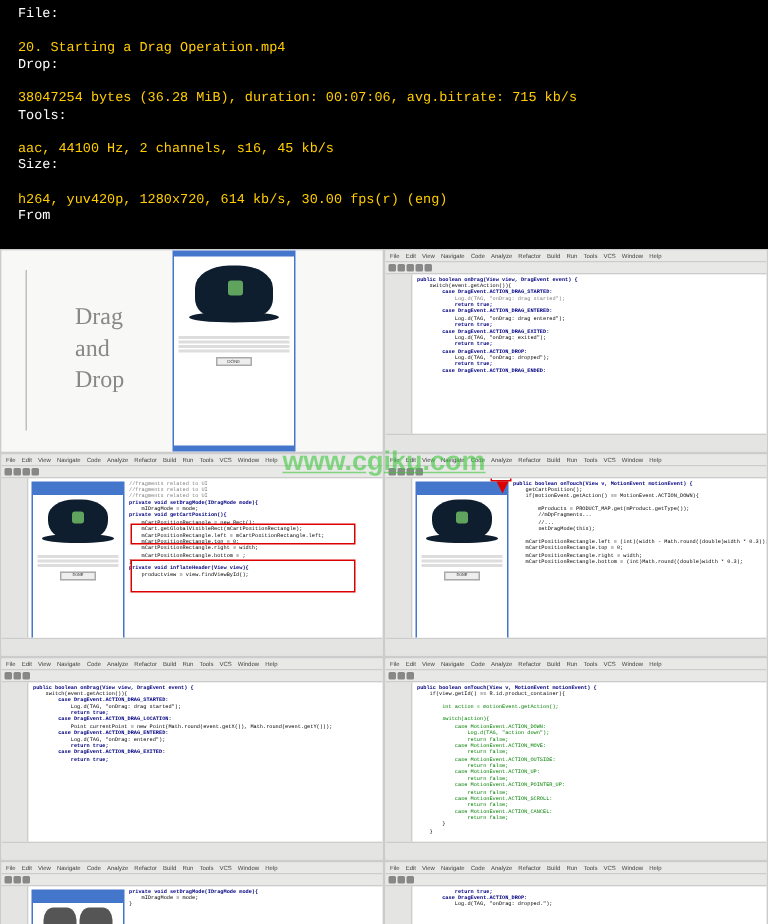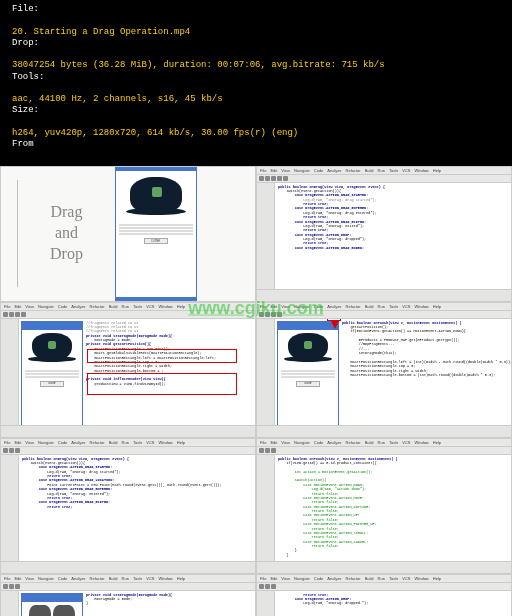--- a/index.html
+++ b/index.html
@@ -178,21 +178,20 @@
     background: #f8f8f6;
     display: flex;
     align-items: center;
     justify-content: space-around;
     height: 100%;
   }
   .title-text {
     font-size: 16px;
     color: #888;
     font-family: Georgia, serif;
-    text-align: center;
     line-height: 1.3;
   }
   .vline {
     width: 1px;
     height: 80%;
     background: #c0c0b8;
   }
   .phone-big {
     width: 82px;
     height: 150px;

